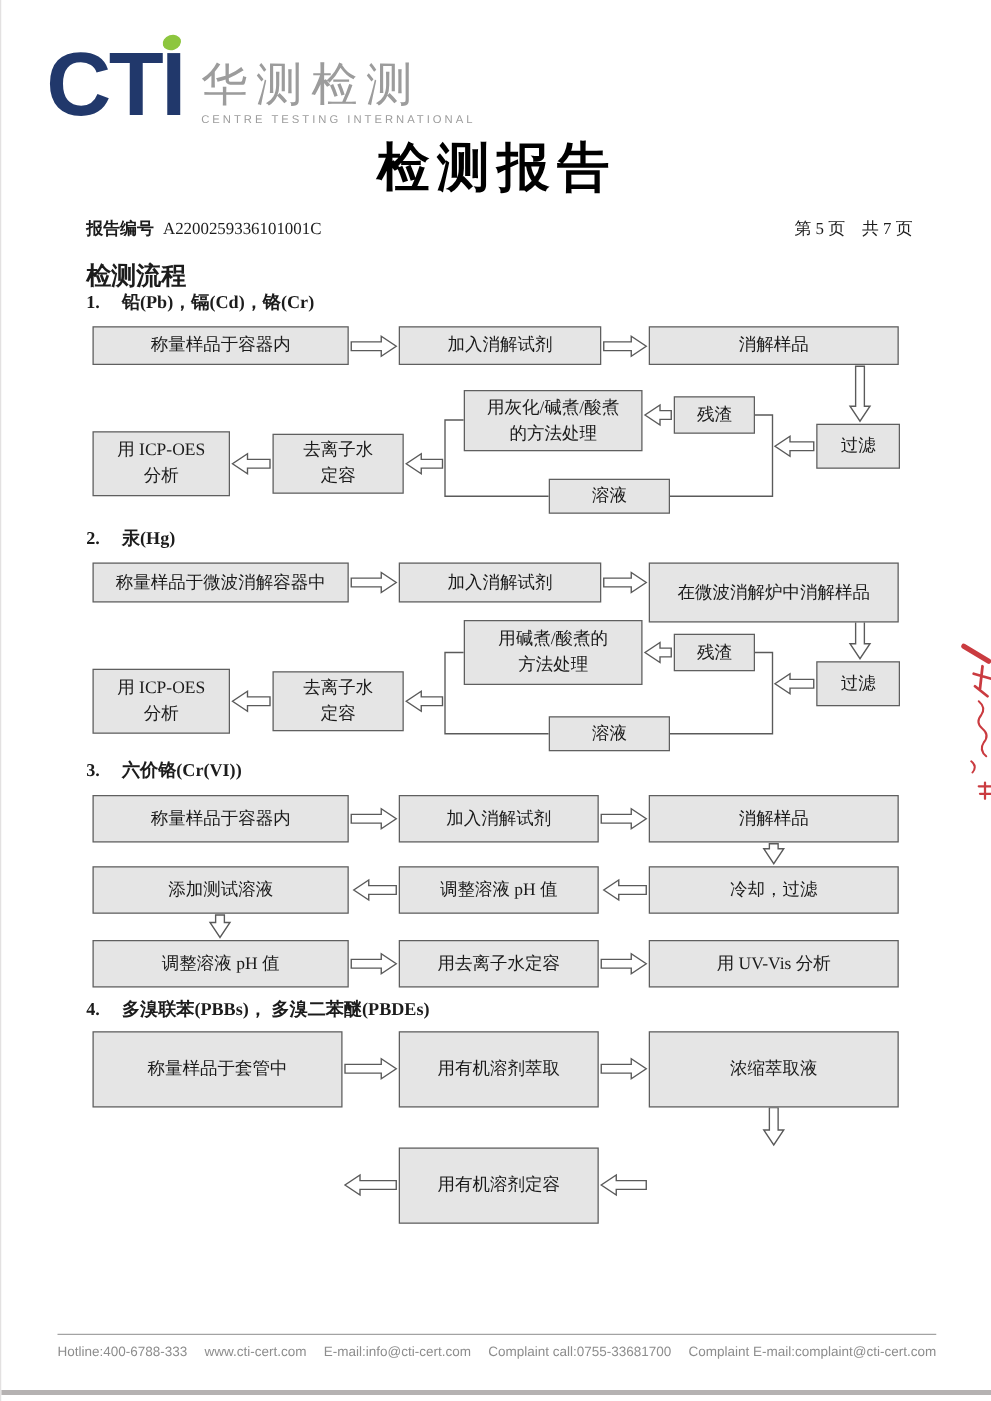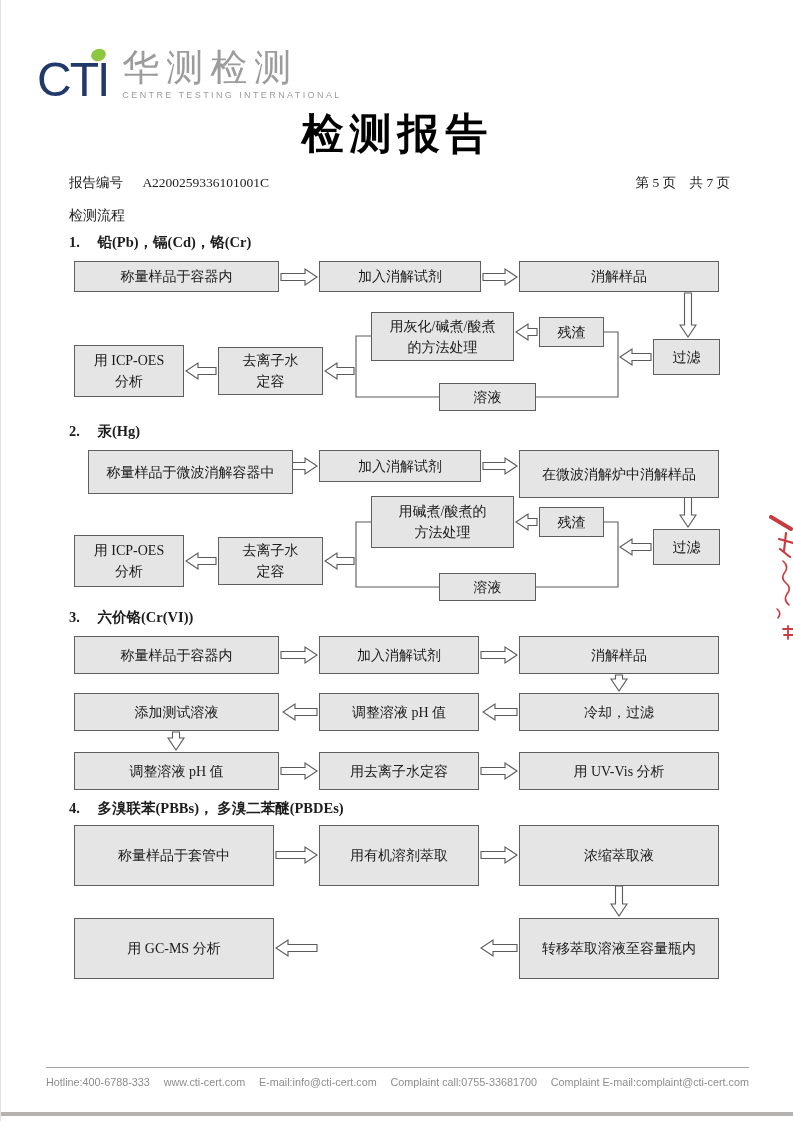--- a/index.html
+++ b/index.html
@@ -4,32 +4,32 @@
 <style>
   html,body{margin:0;padding:0;background:#ffffff;}
   .page{
     position:relative;width:793px;height:1121px;background:#fff;
     font-family:"Liberation Serif","DejaVu Serif",serif;color:#1c1c1c;
     overflow:hidden;border-left:1px solid #e3e1e1;
   }
   
   .logo{position:absolute;left:36px;top:24px;height:76px;display:flex;align-items:flex-end;
         font-family:"Liberation Sans","DejaVu Sans",sans-serif;}
-  .logo-cti{position:relative;font-size:48px;font-weight:400;line-height:0.86;letter-spacing:-2px;}
+  .logo-cti{position:relative;font-size:72px;font-weight:700;line-height:0.86;letter-spacing:-2px;}
   .logo-dot{position:absolute;width:15px;height:12px;border-radius:50%;transform:rotate(-18deg);}
   .logo-right{margin-left:14px;display:flex;flex-direction:column;justify-content:flex-end;margin-top:43px;}
   .logo-cn{font-size:37px;line-height:1;letter-spacing:7px;font-weight:500;}
   .logo-en{font-size:9px;letter-spacing:2.4px;margin-top:4px;font-weight:400;}
   
   .doc-title{position:absolute;left:0;right:0;top:106px;text-align:center;
              font-size:42px;font-weight:bold;letter-spacing:6px;color:#000;}
   .meta-left{position:absolute;left:68px;top:174px;font-size:13.5px;}
-  .meta-left .lbl{font-weight:normal;margin-right:16px;}
+  .meta-left .lbl{font-weight:bold;margin-right:4px;}
   .meta-right{position:absolute;right:64px;top:174px;font-size:13.5px;}
-  .section-title{position:absolute;left:68px;top:207px;font-size:14px;font-weight:normal;}
+  .section-title{position:absolute;left:68px;top:207px;font-size:20px;font-weight:bold;}
   
   .flowhead{position:absolute;left:68px;font-size:14.5px;font-weight:bold;line-height:20px;}
   .flowhead .no{margin-right:14px;}
   
   .box{position:absolute;box-sizing:border-box;background:#e5e5e5;border:1px solid #5f5f5f;
        display:flex;flex-direction:column;align-items:center;justify-content:center;
        text-align:center;font-size:14px;line-height:1.5;color:#1a1a1a;z-index:2;}
   .connectors{position:absolute;left:0;top:0;z-index:1;}
   .connectors path.arrow{fill:#ffffff;stroke:#5a5a5a;stroke-width:1.1;}
   .connectors path.link{fill:none;stroke:#5a5a5a;stroke-width:1.1;}
@@ -141,21 +141,21 @@
   <div class="box" style="left:438px;top:383px;width:97px;height:28px">溶液</div>
   <div class="box" style="left:217px;top:347px;width:105px;height:48px">
     <span>去离子水</span>
     <span>定容</span>
   </div>
   <div class="box" style="left:73px;top:345px;width:110px;height:52px">
     <span>用 ICP-OES</span>
     <span>分析</span>
   </div>
 
-  <div class="box" style="left:87px;top:450px;width:205px;height:44px">称量样品于微波消解容器中</div>
+  <div class="box" style="left:73px;top:450px;width:205px;height:32px">称量样品于微波消解容器中</div>
   <div class="box" style="left:318px;top:450px;width:162px;height:32px">加入消解试剂</div>
   <div class="box" style="left:518px;top:450px;width:200px;height:48px">在微波消解炉中消解样品</div>
   <div class="box" style="left:370px;top:496px;width:143px;height:52px">
     <span>用碱煮/酸煮的</span>
     <span>方法处理</span>
   </div>
   <div class="box" style="left:538px;top:507px;width:65px;height:30px">残渣</div>
   <div class="box" style="left:652px;top:529px;width:67px;height:36px">过滤</div>
   <div class="box" style="left:438px;top:573px;width:97px;height:28px">溶液</div>
   <div class="box" style="left:217px;top:537px;width:105px;height:48px">
@@ -173,22 +173,21 @@
   <div class="box" style="left:73px;top:693px;width:205px;height:38px">添加测试溶液</div>
   <div class="box" style="left:318px;top:693px;width:160px;height:38px">调整溶液 pH 值</div>
   <div class="box" style="left:518px;top:693px;width:200px;height:38px">冷却，过滤</div>
   <div class="box" style="left:73px;top:752px;width:205px;height:38px">调整溶液 pH 值</div>
   <div class="box" style="left:518px;top:752px;width:200px;height:38px">用 UV-Vis 分析</div>
   <div class="box" style="left:318px;top:752px;width:160px;height:38px">用去离子水定容</div>
 
   <div class="box" style="left:73px;top:825px;width:200px;height:61px">称量样品于套管中</div>
   <div class="box" style="left:318px;top:825px;width:160px;height:61px">用有机溶剂萃取</div>
   <div class="box" style="left:518px;top:825px;width:200px;height:61px">浓缩萃取液</div>
-  <div class="box" style="left:73px;top:918px;width:200px;height:61px">用 GC-MS 分析</div>
-  <div class="box" style="left:518px;top:918px;width:200px;height:61px">转移萃取溶液至容量瓶内</div>
+  <div class="box" style="left:318px;top:918px;width:160px;height:61px">用有机溶剂定容</div>
 
   <svg class="stamp" width="37" height="140" viewBox="0 0 37 140">
     <g stroke="#c5262c" fill="none" stroke-linecap="round" opacity="0.9">
       <path d="M14,12 L34,24" stroke-width="4"></path>
       <path d="M22,34 L36,38 M29,28 L27,46 M23,44 L33,52" stroke-width="2.2"></path>
       <path d="M26,56 q6,5 2,11 q-5,6 1,11 q6,5 1,11 q-4,6 2,11" stroke-width="1.6"></path>
       <path d="M20,104 q5,4 1,9" stroke-width="1.6"></path>
       <path d="M26,124 h10 M27,130 h9 M31,121 v13" stroke-width="1.8"></path>
     </g>
   </svg>

